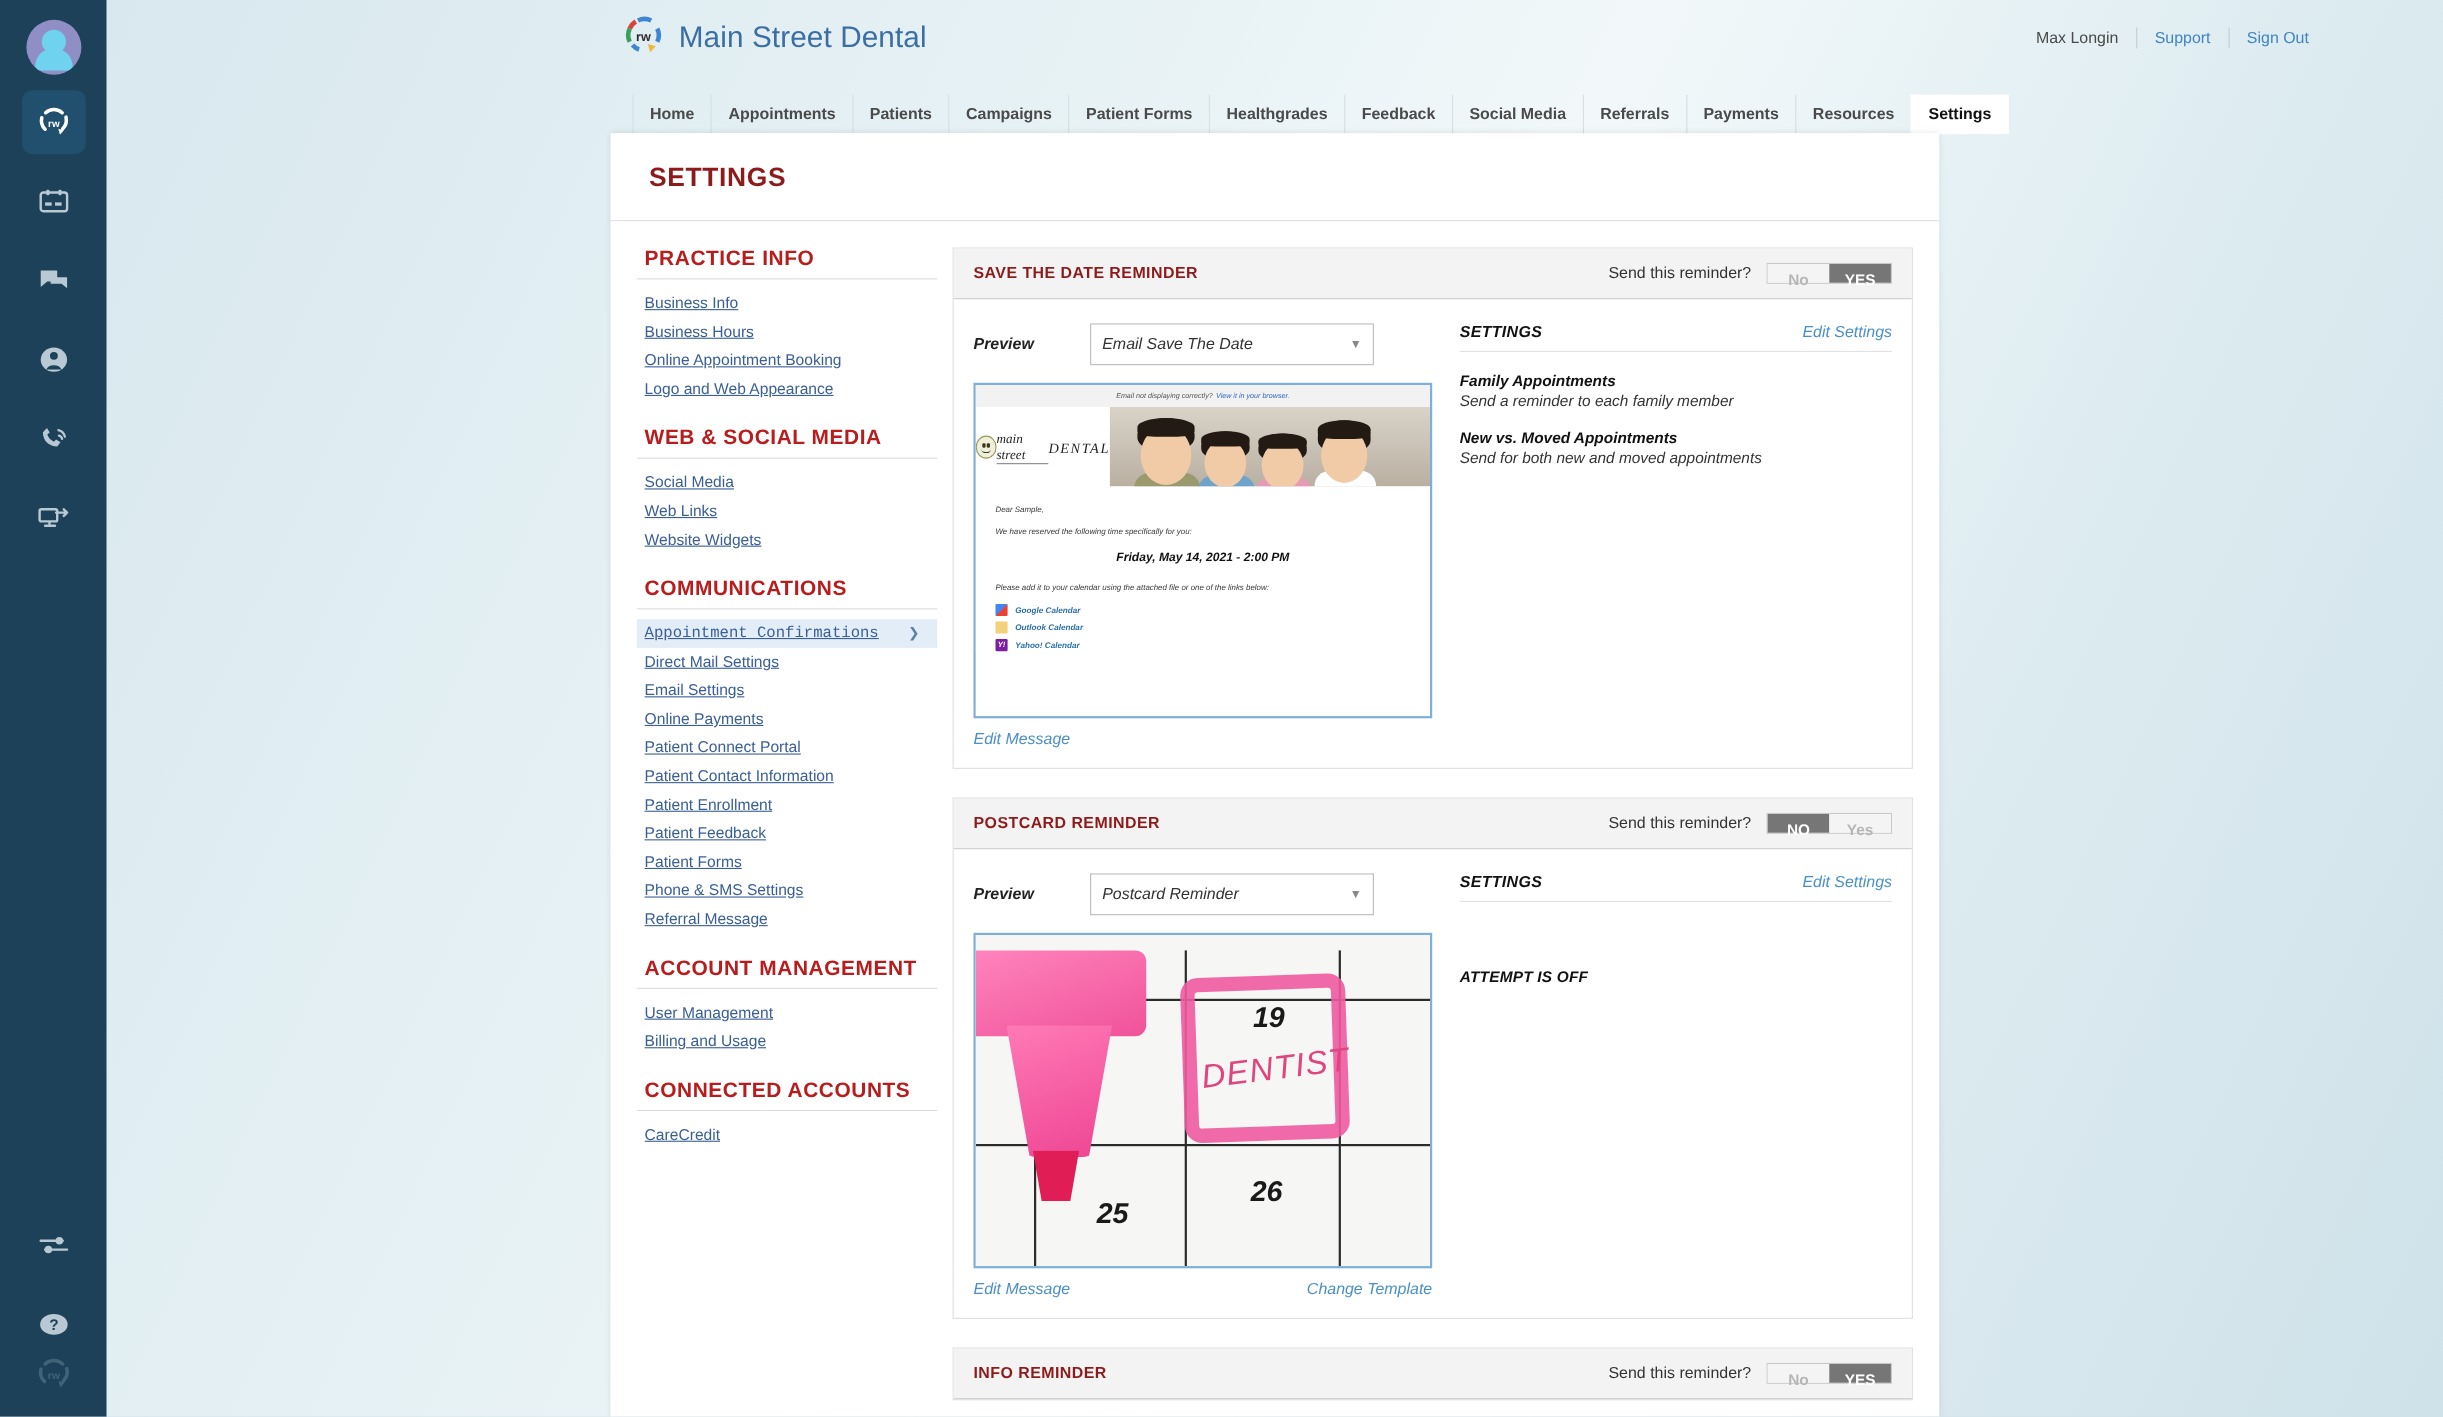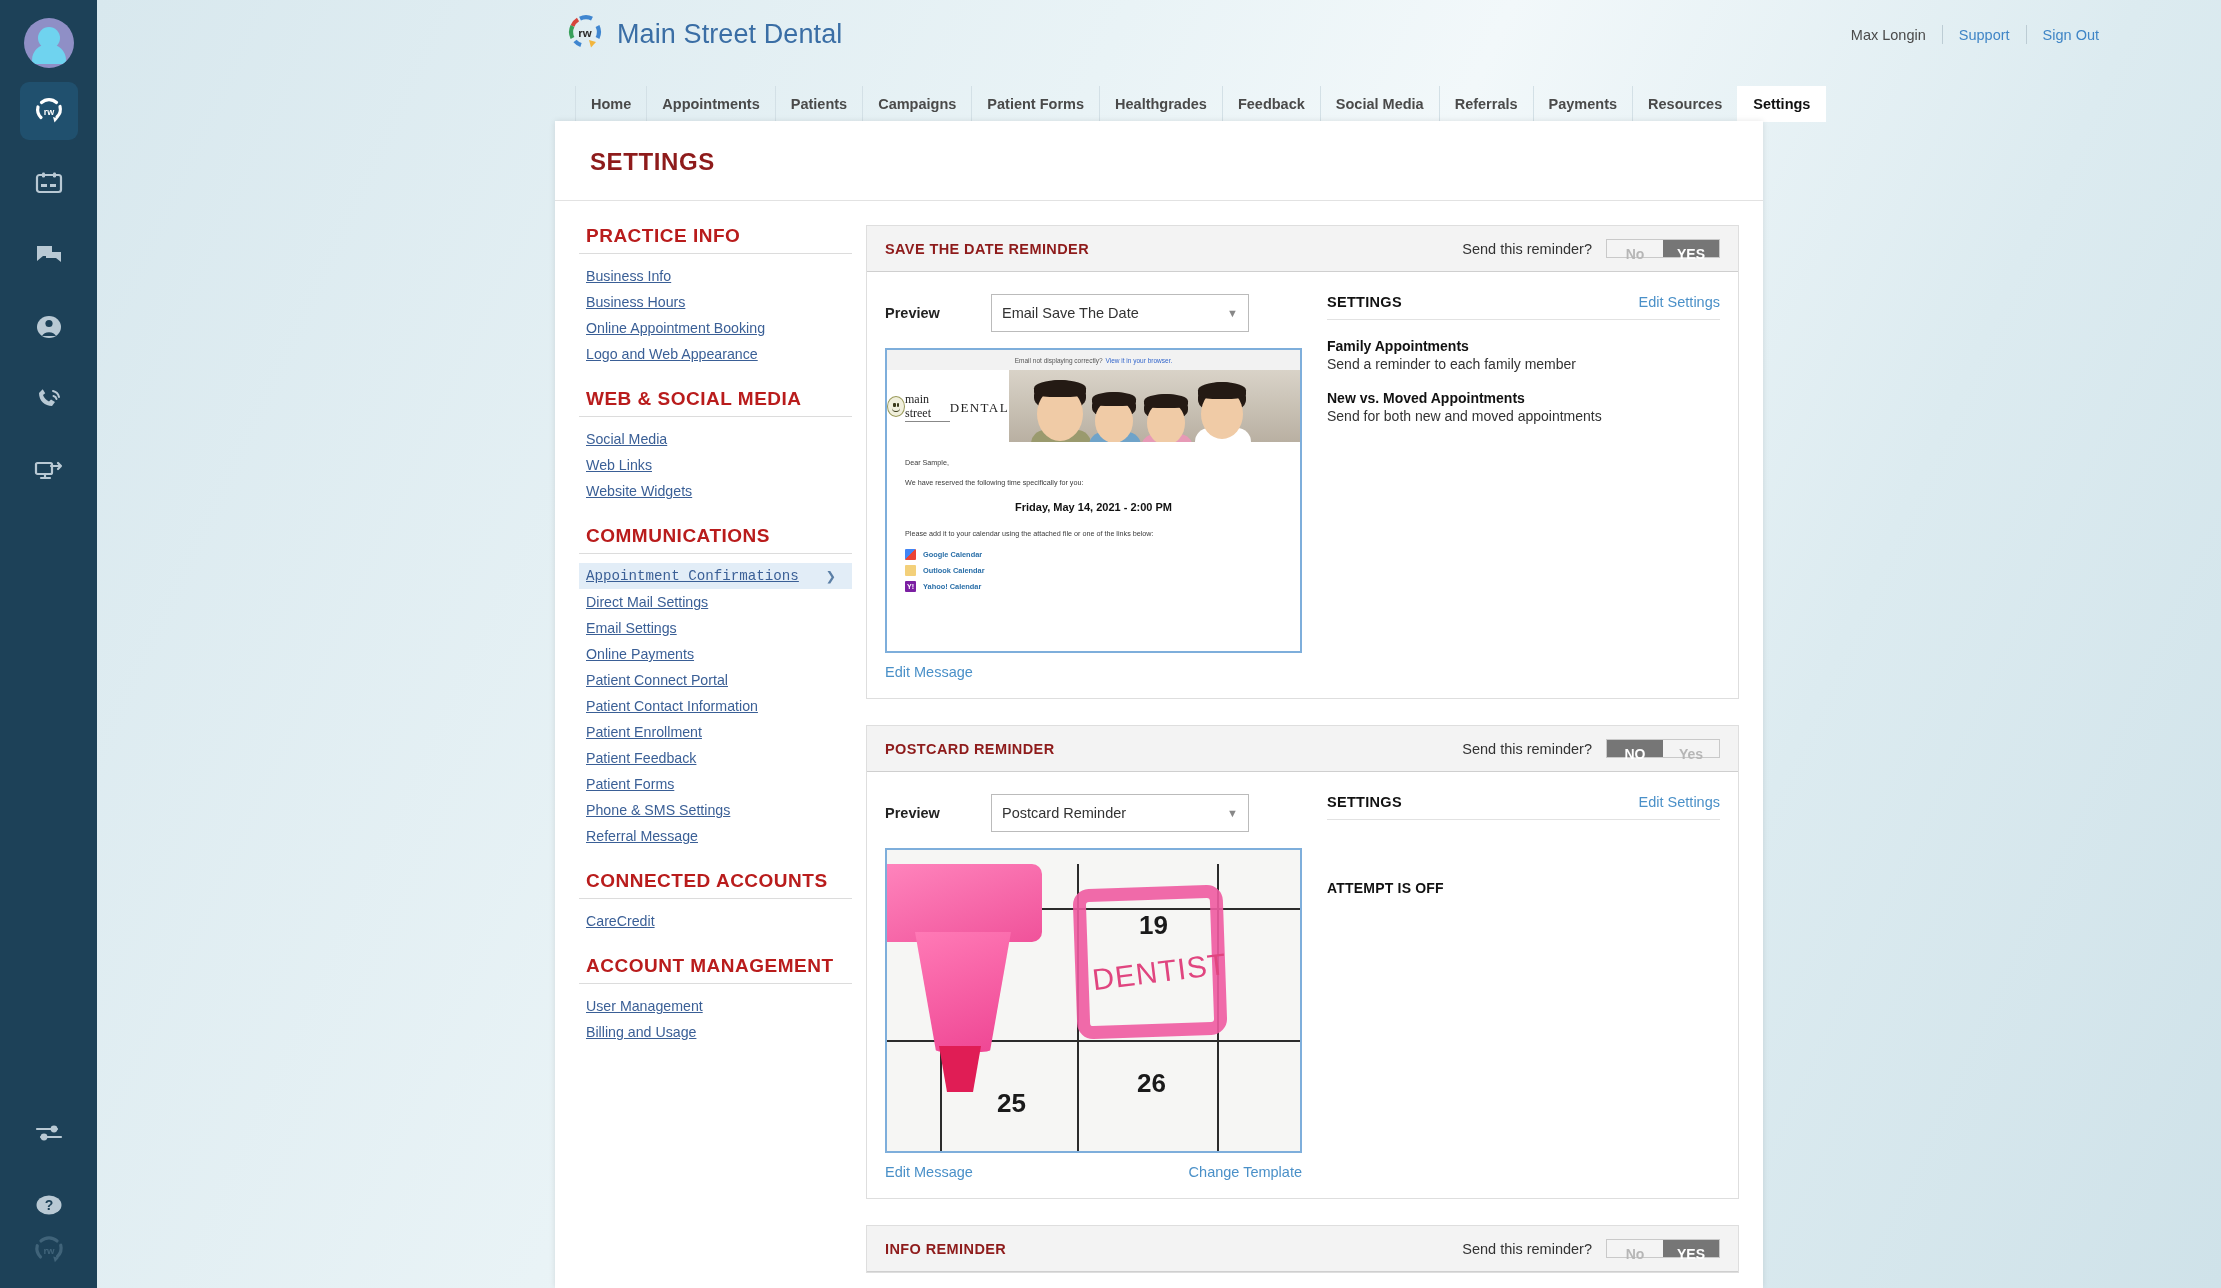--- a/index.html
+++ b/index.html
@@ -123,21 +123,21 @@
   .panel-head-right { margin-left:auto; display:flex; align-items:center; gap:14px; }
   .send-label { font-size:14.5px; color:#333; }
   .toggle { display:flex; border:1px solid #c9c9c9; }
   .toggle .opt {
     width:56px; height:17px; line-height:28px; text-align:center;
     font-size:14px; font-weight:bold; cursor:pointer;
   }
   .toggle .opt.off { background:#f4f4f4; color:#b6b6b6; }
   .toggle .opt.on { background:#767676; color:#ffffff; }
 
-  .panel-body { display:flex; padding:22px 18px 18px 18px; }
+  .panel-body { display:flex; padding:22px 18px 18px 18px;font-style:italic; }
   .preview-col { width:418px; flex:0 0 418px; }
   .preview-row { display:flex; align-items:center; margin-bottom:16px; }
   .preview-label { font-size:14.5px; font-weight:bold; color:#222; width:106px; }
   .select-box {
     width:258px; height:38px; border:1px solid #bbbbbb; background:#fff;
     display:flex; align-items:center; padding:0 10px;
     font-size:14.5px; color:#333; cursor:pointer;
   }
   .select-box .caret { margin-left:auto; color:#888; font-size:11px; }
 
@@ -400,29 +400,29 @@
             <div class="menu-link"><span>Online Payments</span></div>
             <div class="menu-link"><span>Patient Connect Portal</span></div>
             <div class="menu-link"><span>Patient Contact Information</span></div>
             <div class="menu-link"><span>Patient Enrollment</span></div>
             <div class="menu-link"><span>Patient Feedback</span></div>
             <div class="menu-link"><span>Patient Forms</span></div>
             <div class="menu-link"><span>Phone &amp; SMS Settings</span></div>
             <div class="menu-link"><span>Referral Message</span></div>
           </div>
           <div class="menu-group">
-            <div class="menu-group-title">CONNECTED ACCOUNTS</div>
-            <div class="menu-rule"></div>
-            <div class="menu-link"><span>CareCredit</span></div>
-          </div>
-          <div class="menu-group">
             <div class="menu-group-title">ACCOUNT MANAGEMENT</div>
             <div class="menu-rule"></div>
             <div class="menu-link"><span>User Management</span></div>
             <div class="menu-link"><span>Billing and Usage</span></div>
+          </div>
+          <div class="menu-group">
+            <div class="menu-group-title">CONNECTED ACCOUNTS</div>
+            <div class="menu-rule"></div>
+            <div class="menu-link"><span>CareCredit</span></div>
           </div>
         </div>
       <div id="panels">
           <div class="panel">
             <div class="panel-head">
               <span class="panel-title">SAVE THE DATE REMINDER</span>
               <span class="panel-head-right">
                 <span class="send-label">Send this reminder?</span>
                 <span class="toggle">
                   <span class="opt off">No</span>

